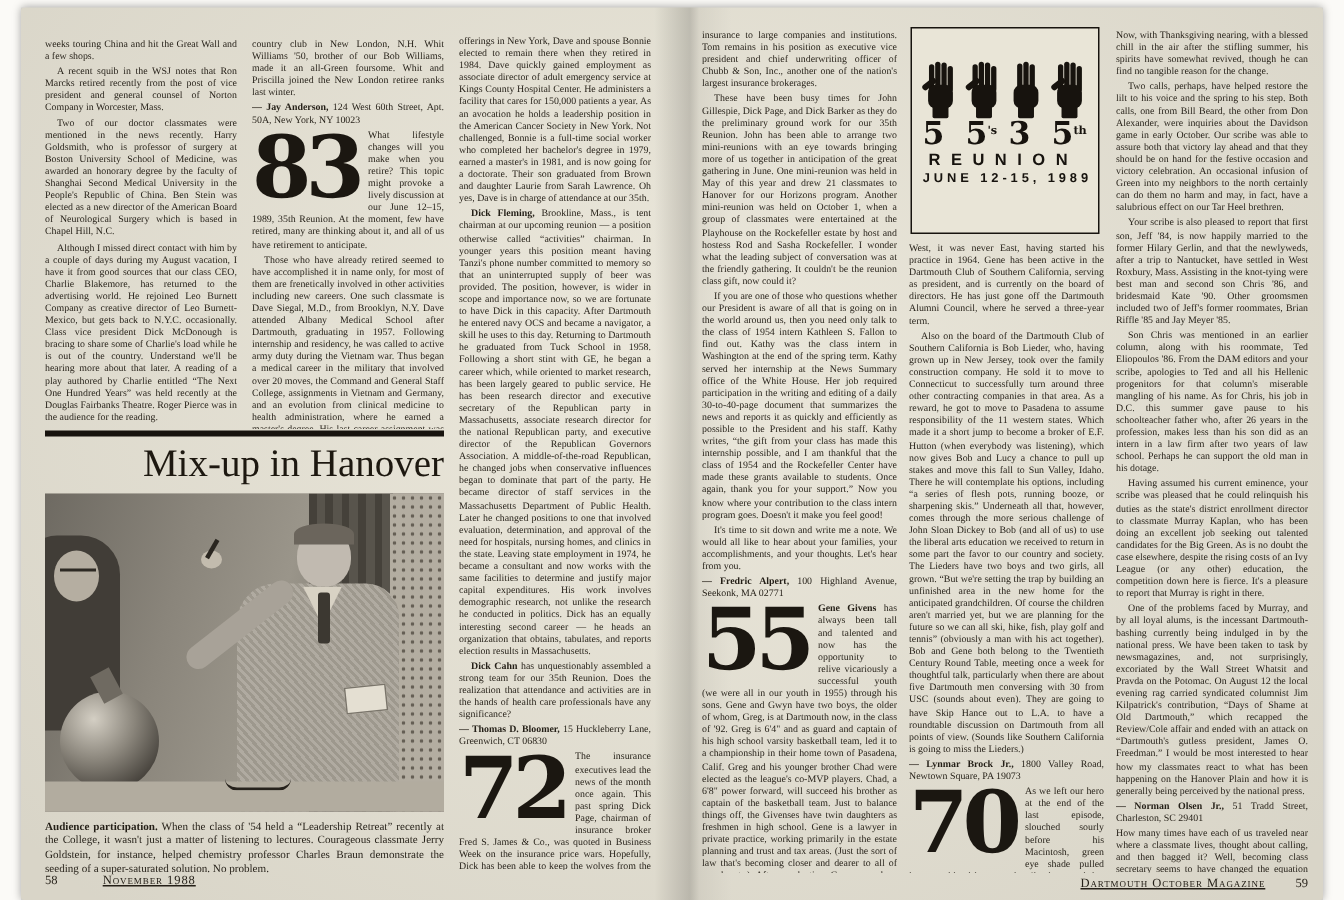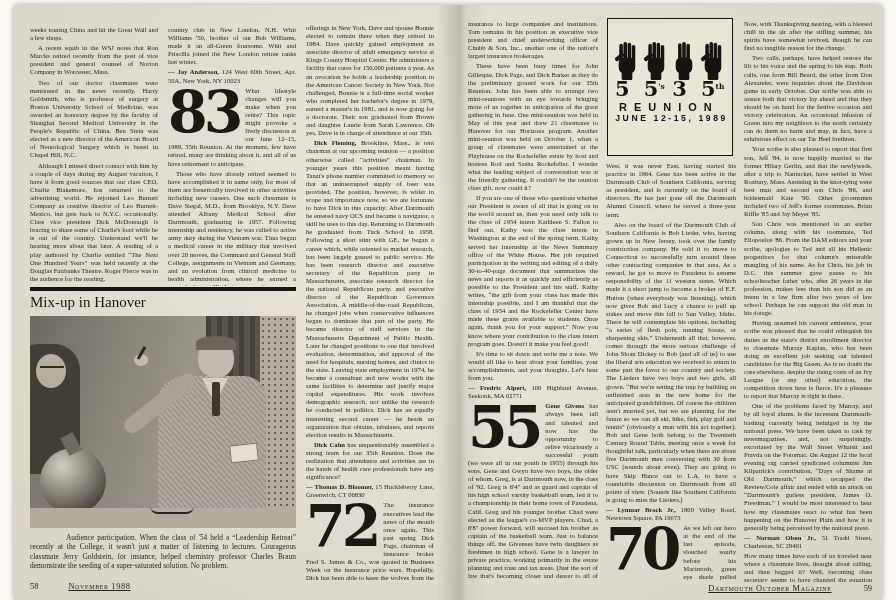--- a/index.html
+++ b/index.html
@@ -23,21 +23,21 @@
   
   .c1{left:30px;top:26px;width:128px;height:258px;}
   .c2{left:168px;top:26px;width:128px;height:260px;}
   .c3{left:306px;top:24px;width:128px;height:556px;}
   .c4{left:468px;top:20px;width:130px;height:562px;}
   .c5{left:606px;top:16px;width:130px;height:566px;}
   .c6{left:744px;top:20px;width:128px;height:562px;}
   
   .photobox{position:absolute;left:30px;top:287px;width:266px;height:303px;}
   .pb-bar{height:4px;background:#17130e;margin-bottom:3px;}
-  .pb-head{font-size:15px;text-align:left;color:#1d1810;margin:2px 0 5px 0;font-weight:500;}
+  .pb-head{font-size:26px;text-align:right;color:#1d1810;margin:2px 0 5px 0;font-weight:500;}
   .photo{position:relative;width:266px;height:212px;background:#8d887e;overflow:hidden;}
   .ph-bg{position:absolute;inset:0;background:linear-gradient(105deg,#6e6a62 0%,#8a857b 32%,#9a958a 55%,#57524b 100%);}
   .ph-curtain{position:absolute;right:34px;top:0;width:56px;height:100%;
       background:repeating-linear-gradient(90deg,#45413a 0 5px,#58544c 5px 11px);}
   .ph-lace{position:absolute;right:0;top:0;width:36px;height:100%;background:#b3ada1;}
   .ph-lace::after{content:"";position:absolute;inset:0;
       background-image:radial-gradient(#655f55 1px, transparent 1.4px);background-size:6px 6px;}
   .ph-manleft{position:absolute;left:-14px;top:28px;width:64px;height:130px;background:#413d37;border-radius:22px 26px 0 0;}
   .ph-faceleft{position:absolute;left:6px;top:38px;width:30px;height:34px;background:#b5aea1;border-radius:50%;}
   .ph-glassesleft{position:absolute;left:10px;top:50px;width:24px;height:5px;border-top:2px solid #2e2a24;}
@@ -51,37 +51,37 @@
       background:repeating-linear-gradient(48deg,rgba(255,255,255,.10) 0 2px,rgba(0,0,0,.06) 2px 4px);}
   .ph-shirt{position:absolute;left:172px;top:62px;width:26px;height:26px;background:#d8d2c4;clip-path:polygon(0 0,100% 0,50% 100%);}
   .ph-tie{position:absolute;left:182px;top:66px;width:8px;height:34px;background:#3c3831;border-radius:2px;}
   .ph-tag{position:absolute;left:200px;top:128px;width:26px;height:16px;background:#e4dfd2;border:1px solid #7a756b;transform:rotate(-6deg);}
   .ph-flask{position:absolute;left:10px;top:132px;width:66px;height:66px;border-radius:50%;
       background:radial-gradient(circle at 34% 28%, #d4cfc4, #8b867c 42%, #413d37 82%);}
   .ph-flaskneck{position:absolute;left:34px;top:118px;width:14px;height:20px;background:#6f6a61;transform:rotate(-28deg);}
   .ph-table{position:absolute;left:0;bottom:0;width:100%;height:20px;background:#b2ac9f;}
   .ph-specs{position:absolute;left:120px;bottom:14px;width:44px;height:10px;border-bottom:2px solid #26221c;border-radius:0 0 8px 8px;}
   .pb-caption{font-size:7.4px;line-height:9.4px;text-align:justify;color:#241f17;margin-top:5px;}
-  .pb-caption b{font-weight:normal;margin-left:36px;}
+  .pb-caption b{font-weight:bold;}
   
   .adbox{width:126px;height:138px;border:1.5px solid #17130e;margin:2px 0 6px 1px;background:#e9e5d7;
          box-sizing:border-box;padding:6px 4px 0 4px;}
   .ad-hands{display:flex;justify-content:space-between;align-items:flex-end;height:74px;padding:0 2px;}
   .ad-pair{position:relative;width:26px;text-align:center;}
   .ad-digit{font-family:"DejaVu Serif",serif;font-weight:700;font-size:21px;line-height:20px;color:#17130e;margin-top:-14px;text-align:left;padding-left:1px;}
   .ad-sup{font-size:7.5px;font-weight:700;vertical-align:7px;letter-spacing:0;}
   .ad-line1{font-family:"Liberation Sans",sans-serif;font-size:11px;font-weight:600;letter-spacing:7px;text-align:left;color:#17130e;margin-top:4px;padding-left:7px;}
   .ad-line2{font-family:"Liberation Sans",sans-serif;font-size:8.6px;font-weight:600;letter-spacing:2.6px;text-align:right;color:#17130e;margin-top:3px;}
   
   .foot{position:absolute;font-size:8.4px;color:#241f17;}
   .foot .sc{font-variant:small-caps;letter-spacing:.6px;text-decoration:underline;}
   .foot-left{left:30px;top:582px;}
   .foot-left .pnum{margin-right:28px;}
   .foot-right{left:560px;top:584px;width:312px;text-align:right;}
-  .foot-right .pnum{margin-left:30px;}
+  .foot-right .pnum{margin-left:18px;}
 </style>
 </head>
 <body>
 
 <div class="spread">
   <div class="paper"></div>
 
   <div>
     <div class="col c1">
       <p class="cont">weeks touring China and hit the Great Wall and a few shops.</p>

